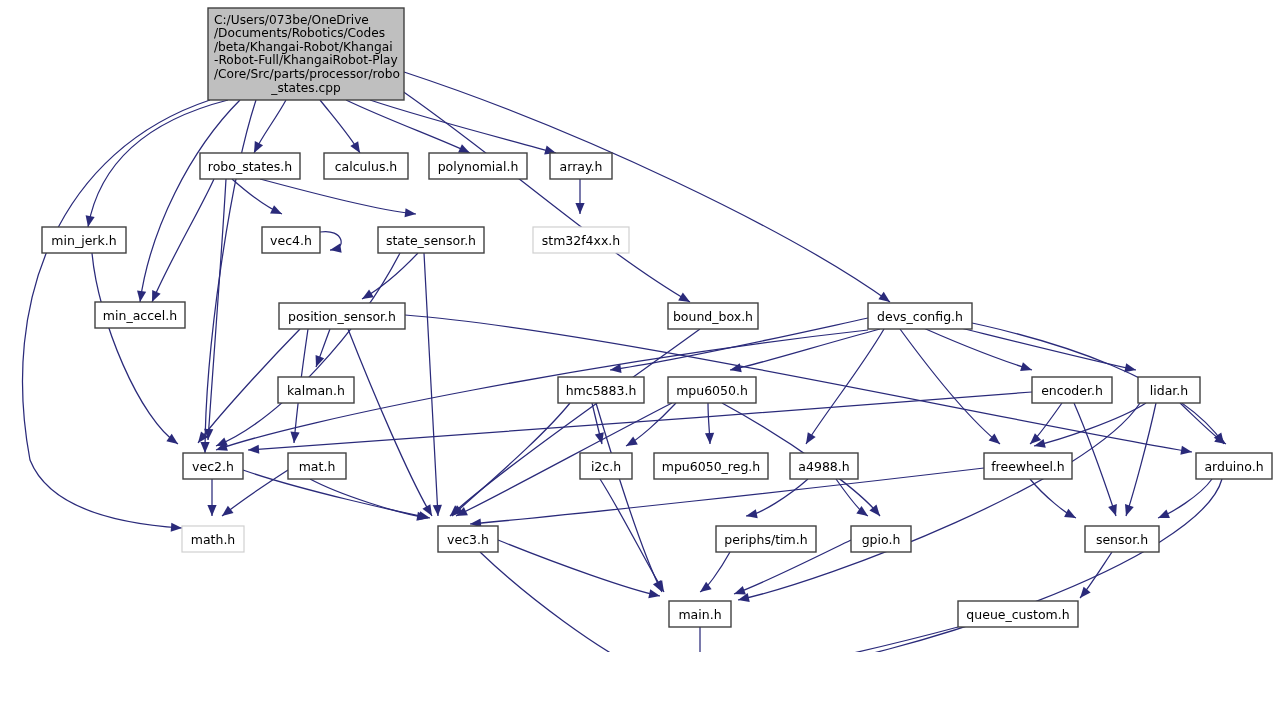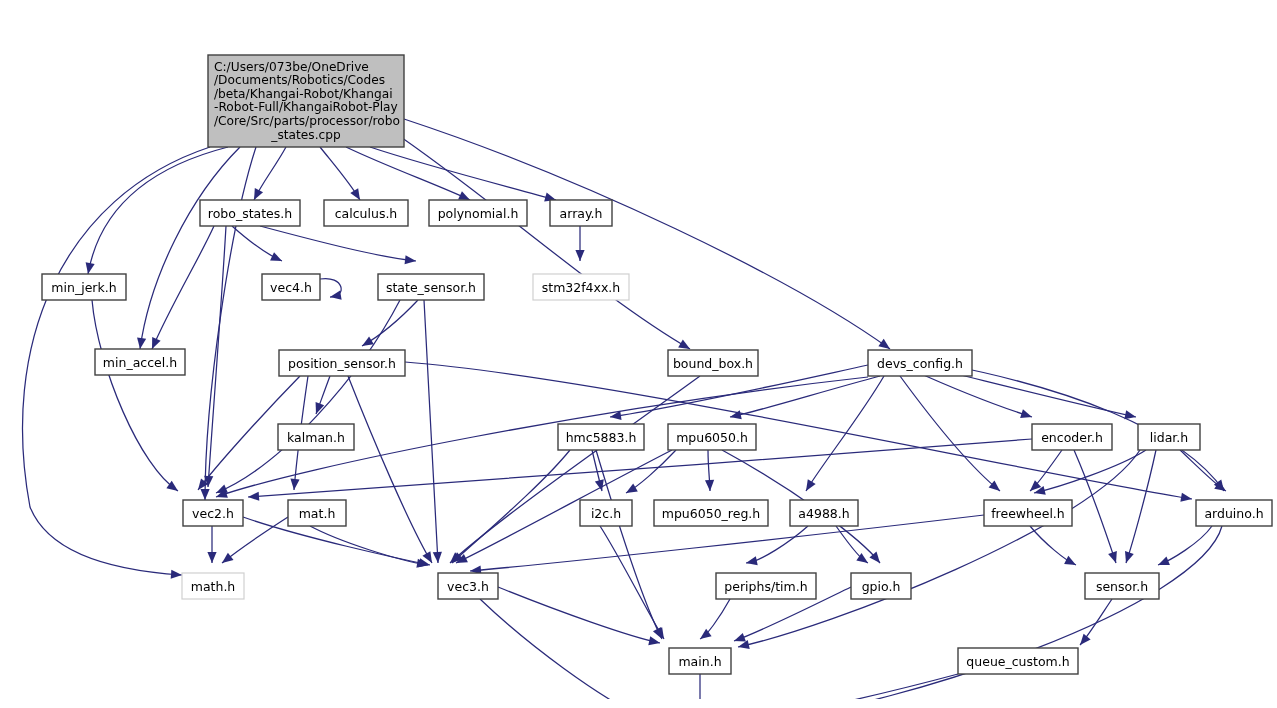--- a/index.html
+++ b/index.html
@@ -7,21 +7,20 @@
     padding: 0;
     background: #ffffff;
   }
   #graph-root {
     position: relative;
     width: 1277px;
     height: 652px;
     background: #ffffff;
     font-family: "DejaVu Sans", sans-serif;
     overflow: hidden;
-    margin-top: 47px;
   }
   #graph-svg {
     position: absolute;
     left: 0;
     top: 0;
     width: 1277px;
     height: 708px;
   }
   .gnode rect {
     fill: #ffffff;

